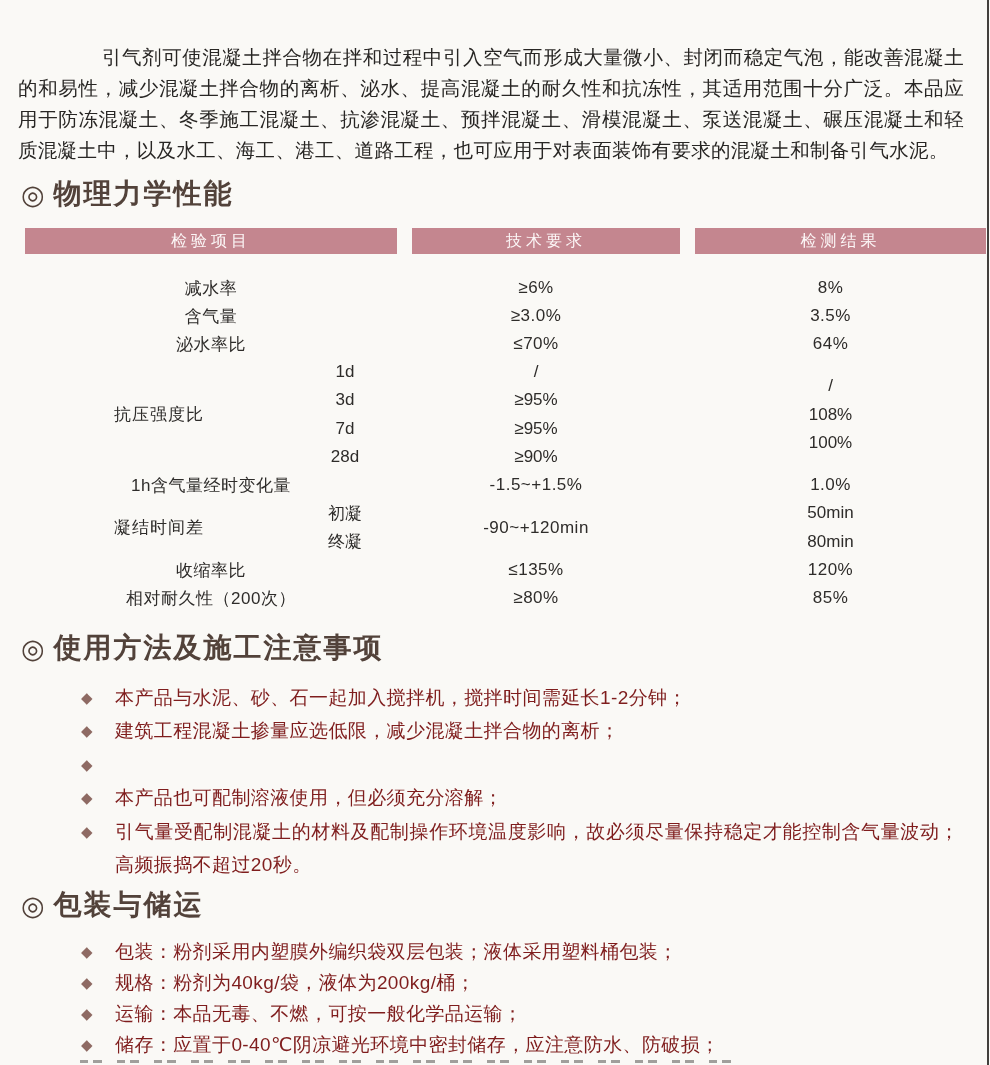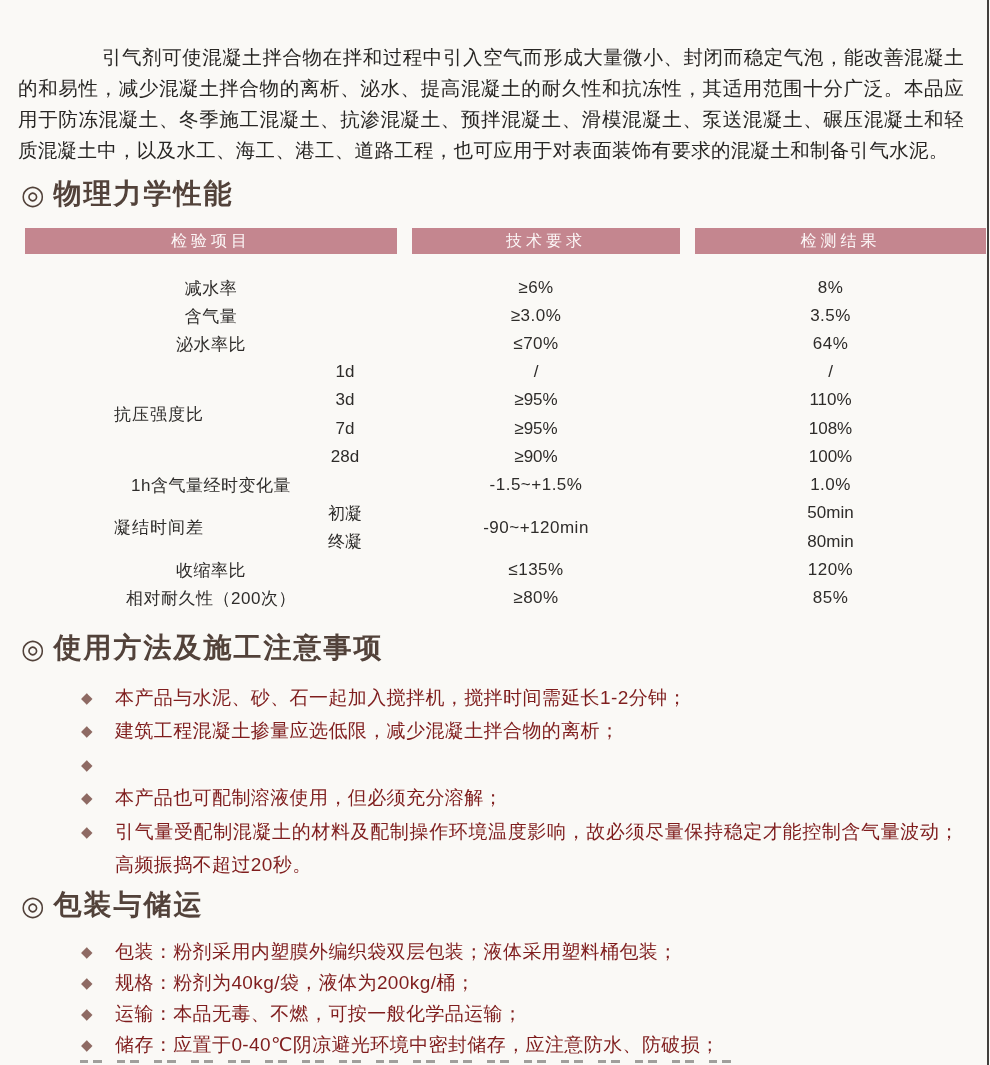--- a/index.html
+++ b/index.html
@@ -112,21 +112,20 @@
           </div>
         </div>
         <div class="stack">
           <div>/</div>
           <div>≥95%</div>
           <div>≥95%</div>
           <div>≥90%</div>
         </div>
         <div class="stack">
           <div>/</div>
-          <div>110%</div>
           <div>108%</div>
           <div>100%</div>
         </div>
       </div>
 
       <div class="tr">
         <div class="td">1h含气量经时变化量</div>
         <div class="td">-1.5~+1.5%</div>
         <div class="td">1.0%</div>
       </div>

